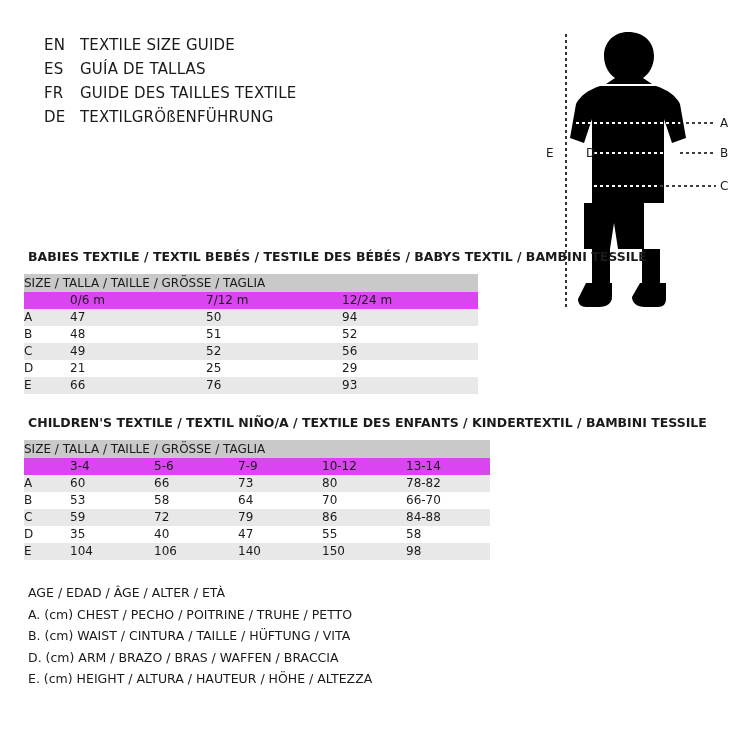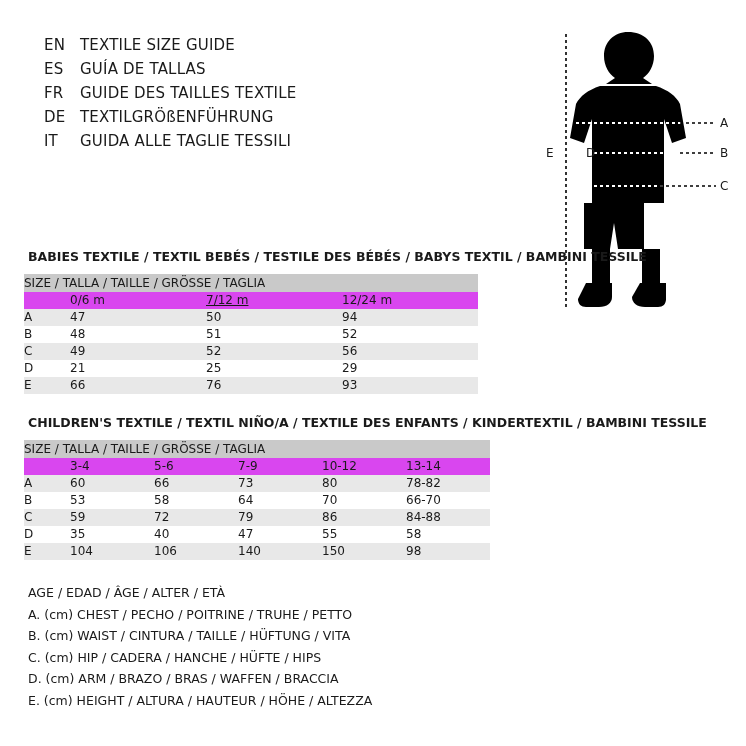--- a/index.html
+++ b/index.html
@@ -129,24 +129,20 @@
       <span class="title-text">GUÍA DE TALLAS</span>
     </div>
     <div class="title-row">
       <span class="title-lang">FR</span>
       <span class="title-text">GUIDE DES TAILLES TEXTILE</span>
     </div>
     <div class="title-row">
       <span class="title-lang">DE</span>
       <span class="title-text">TEXTILGRÖßENFÜHRUNG</span>
     </div>
-    <div class="title-row">
-      <span class="title-lang">IT</span>
-      <span class="title-text">GUIDA ALLE TAGLIE TESSILI</span>
-    </div>
   </div>
 
   <div class="figure">
     <svg width="216" height="290" viewBox="0 0 216 290" xmlns="http://www.w3.org/2000/svg">
 
       <g fill="#000000">
 
         <path d="M108 6 c-14 0 -24 10 -24 24 c0 10 5 18 11 22 c-3 2 -6 4 -9 6 l46 0 c-3 -2 -6 -4 -9 -6 c6 -4 11 -12 11 -22 c0 -14 -10 -24 -26 -24 z"></path>
 
         <path d="M80 60 c-12 4 -20 10 -24 18 l-6 34 l14 5 l8 -24 l0 84 l72 0 l0 -84 l8 24 l14 -5 l-6 -34 c-4 -8 -12 -14 -24 -18 z"></path>
@@ -198,21 +194,21 @@
   <div class="section-header" style="top:249px;">BABIES TEXTILE / TEXTIL BEBÉS / TESTILE DES BÉBÉS / BABYS TEXTIL / BAMBINI TESSILE</div>
 
   <table class="size-table" style="left:24px; top:274px; width:454px;">
     <tbody>
       <tr class="hdr-row">
         <td class="cell-label" colspan="4">SIZE / TALLA / TAILLE / GRÖSSE / TAGLIA</td>
       </tr>
       <tr class="sub-row">
         <td class="col-key"></td>
         <td class="cell-val" style="width:136px;">0/6 m</td>
-        <td class="cell-val" style="width:136px;text-decoration:underline;">7/12 m</td>
+        <td class="cell-val" style="width:136px;">7/12 m</td>
         <td class="cell-val">12/24 m</td>
       </tr>
       <tr class="row-shade">
         <td class="cell-label">A</td>
         <td class="cell-val">47</td>
         <td class="cell-val">50</td>
         <td class="cell-val">94</td>
       </tr>
       <tr class="row-plain">
         <td class="cell-label">B</td>
@@ -296,18 +292,17 @@
         <td class="cell-val">150</td>
         <td class="cell-val">98</td>
       </tr>
     </tbody>
   </table>
 
   <div class="legend">
     <div>AGE / EDAD / ÂGE / ALTER / ETÀ</div>
     <div>A. (cm) CHEST / PECHO / POITRINE / TRUHE / PETTO</div>
     <div>B. (cm) WAIST / CINTURA / TAILLE / HÜFTUNG / VITA</div>
-    <div>C. (cm) HIP / CADERA / HANCHE / HÜFTE / HIPS</div>
     <div>D. (cm) ARM / BRAZO / BRAS / WAFFEN / BRACCIA</div>
     <div>E. (cm) HEIGHT / ALTURA / HAUTEUR / HÖHE / ALTEZZA</div>
   </div>
 
 </div>
 
 </body></html>

